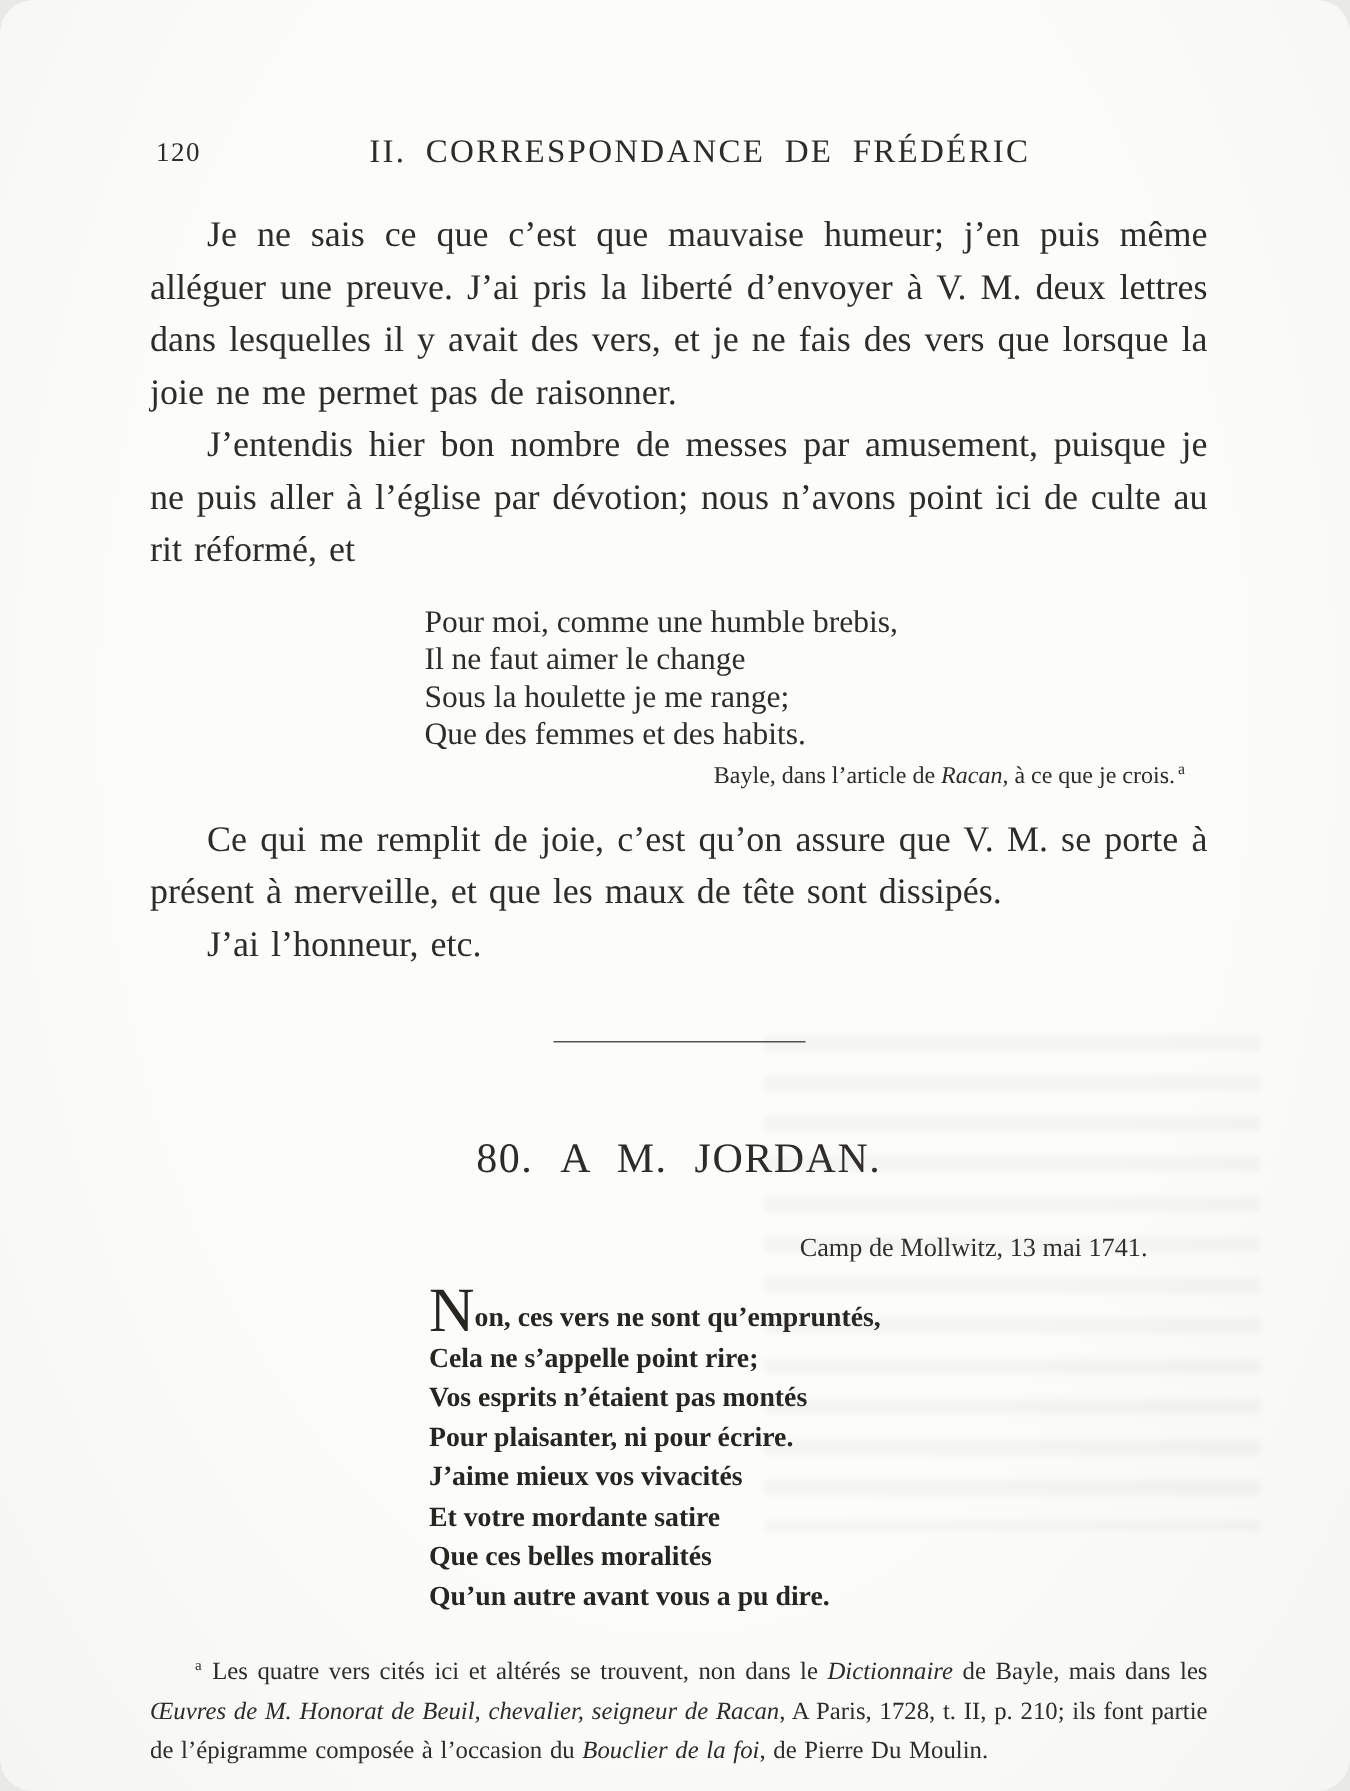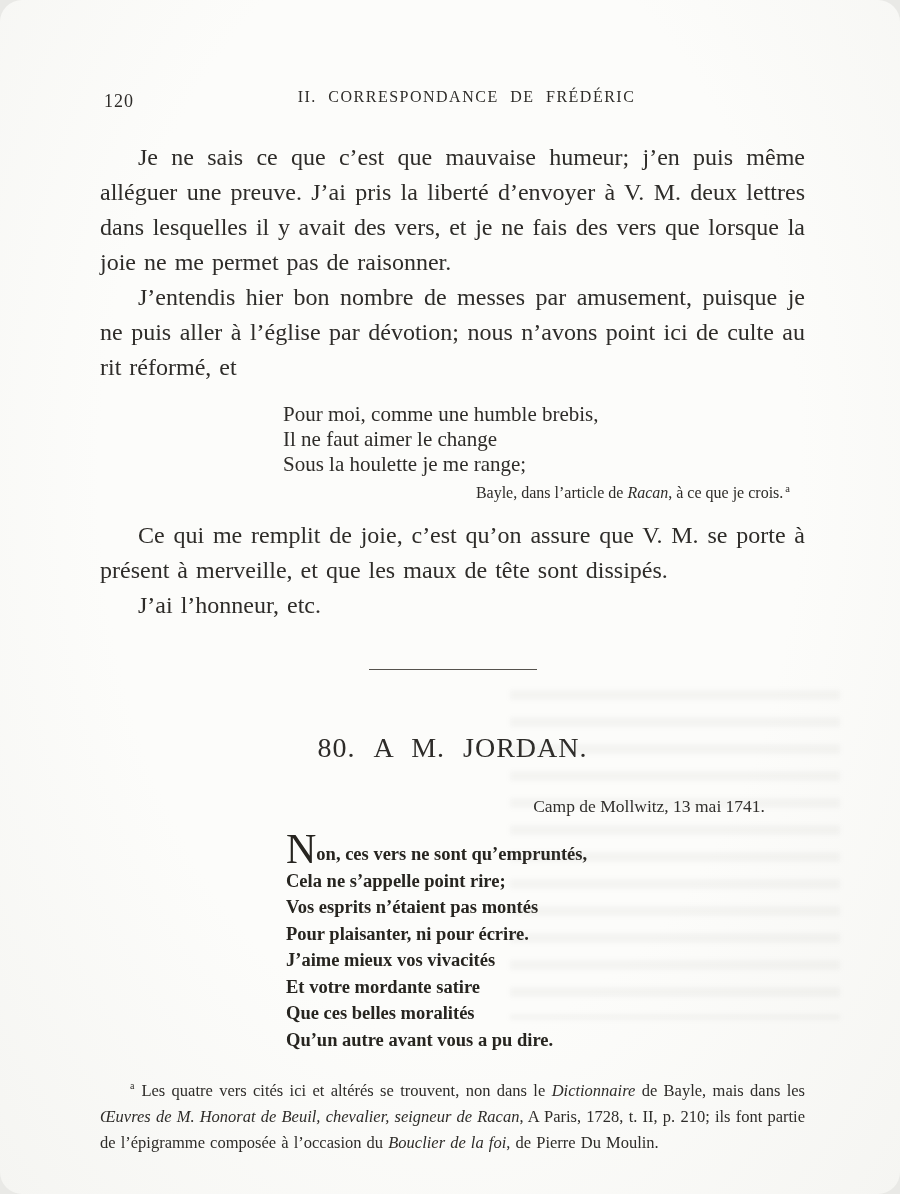--- a/index.html
+++ b/index.html
@@ -44,21 +44,21 @@
   .page-number {
     position: absolute;
     left: 4px;
     top: 3px;
     font-size: 18px;
     letter-spacing: 1px;
   }
   .running-title {
     text-align: center;
     text-indent: 28px;
-    font-size: 16px;
+    font-size: 22px;
     letter-spacing: 1.5px;
     word-spacing: 6px;
     white-space: nowrap;
   }
 
   .body-para {
     margin: 0;
     font-size: 24px;
     line-height: 35px;
     text-align: justify;
@@ -147,20 +147,21 @@
   </header>
 
   <section>
     <p class="body-para">Je ne sais ce que c’est que mauvaise humeur; j’en puis même alléguer une preuve. J’ai pris la liberté d’envoyer à V. M. deux lettres dans lesquelles il y avait des vers, et je ne fais des vers que lorsque la joie ne me permet pas de raisonner.</p>
     <p class="body-para">J’entendis hier bon nombre de messes par amusement, puisque je ne puis aller à l’église par dévotion; nous n’avons point ici de culte au rit réformé, et</p>
 
     <div class="verse-quote">
         <div>Pour moi, comme une humble brebis,</div>
         <div>Il ne faut aimer le change</div>
         <div>Sous la houlette je me range;</div>
+        <div>Que des femmes et des habits.</div>
       </div>
 
     <div class="attribution"><span><span>Bayle, dans l’article de </span><i>Racan</i><span>, à ce que je crois.</span></span><sup>a</sup></div>
 
     <p class="body-para">Ce qui me remplit de joie, c’est qu’on assure que V. M. se porte à présent à merveille, et que les maux de tête sont dissipés.</p>
     <p class="body-para no-justify">J’ai l’honneur, etc.</p>
   </section>
 
   <hr class="separator">
 

